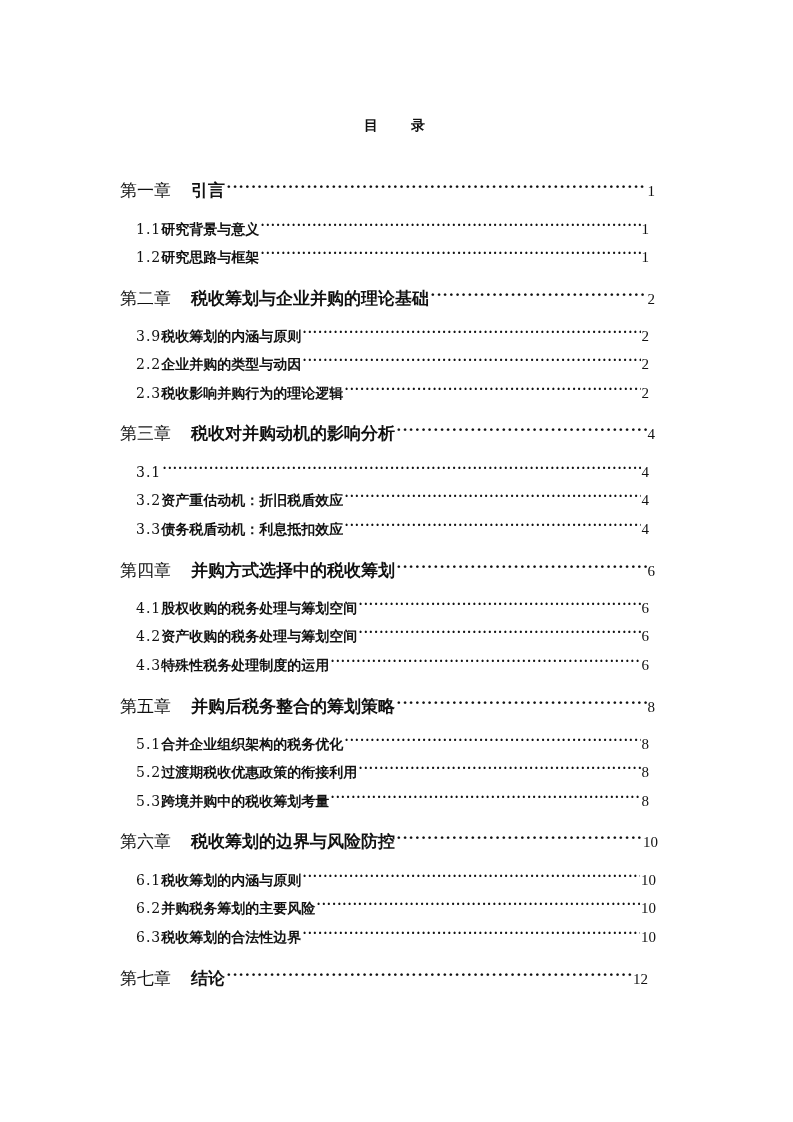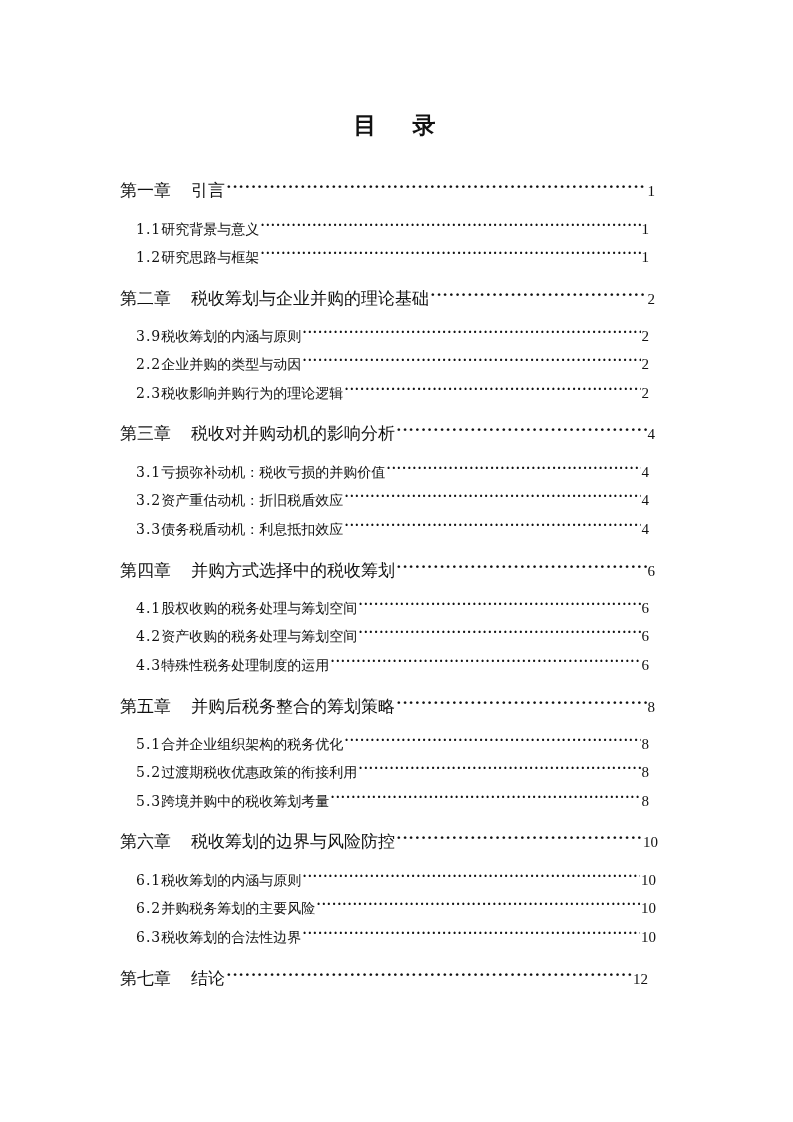--- a/index.html
+++ b/index.html
@@ -23,21 +23,21 @@
       background: #ffffff;
     }
     .toc-title {
       position: absolute;
       top: 113px;
       left: 0;
       width: 793px;
       text-align: center;
       font-family: "DejaVu Sans", "Liberation Sans", sans-serif;
       font-weight: bold;
-      font-size: 23px;
+      font-size: 14px;
       letter-spacing: 14px;
       line-height: 24px;
       padding-left: 10px;
       box-sizing: border-box;
     }
     .toc-list {
       position: absolute;
       left: 0;
       top: 0;
       width: 793px;
@@ -64,20 +64,21 @@
     .toc-entry.chapter.twodigit { width: 538px; }
     .toc-entry.section.twodigit { width: 520px; }
     .num {
       flex: 0 0 auto;
       font-family: "DejaVu Serif", "Liberation Serif", serif;
     }
     .toc-entry.chapter .num { margin-right: 20px; }
     .toc-entry.section .num { margin-right: 0; letter-spacing: 1px; }
     .label {
       flex: 0 0 auto;
+      font-weight: bold;
     }
     .leader {
       flex: 1 1 auto;
       overflow: hidden;
       position: relative;
       height: 1em;
       margin: 0 1px;
     }
     .leader::before {
       content: "································································································································································";
@@ -149,21 +150,20 @@
     </div>
 
     <div class="toc-entry chapter" style="top:422px">
       <span class="num">第三章</span>
       <span class="label">税收对并购动机的影响分析</span>
       <span class="leader"></span>
       <span class="page-num">4</span>
     </div>
     <div class="toc-entry section" style="top:462px">
       <span class="num">3.1</span>
-      <span class="label">亏损弥补动机：税收亏损的并购价值</span>
       <span class="leader"></span>
       <span class="page-num">4</span>
     </div>
     <div class="toc-entry section" style="top:490px">
       <span class="num">3.2</span>
       <span class="label">资产重估动机：折旧税盾效应</span>
       <span class="leader"></span>
       <span class="page-num">4</span>
     </div>
     <div class="toc-entry section" style="top:519px">

